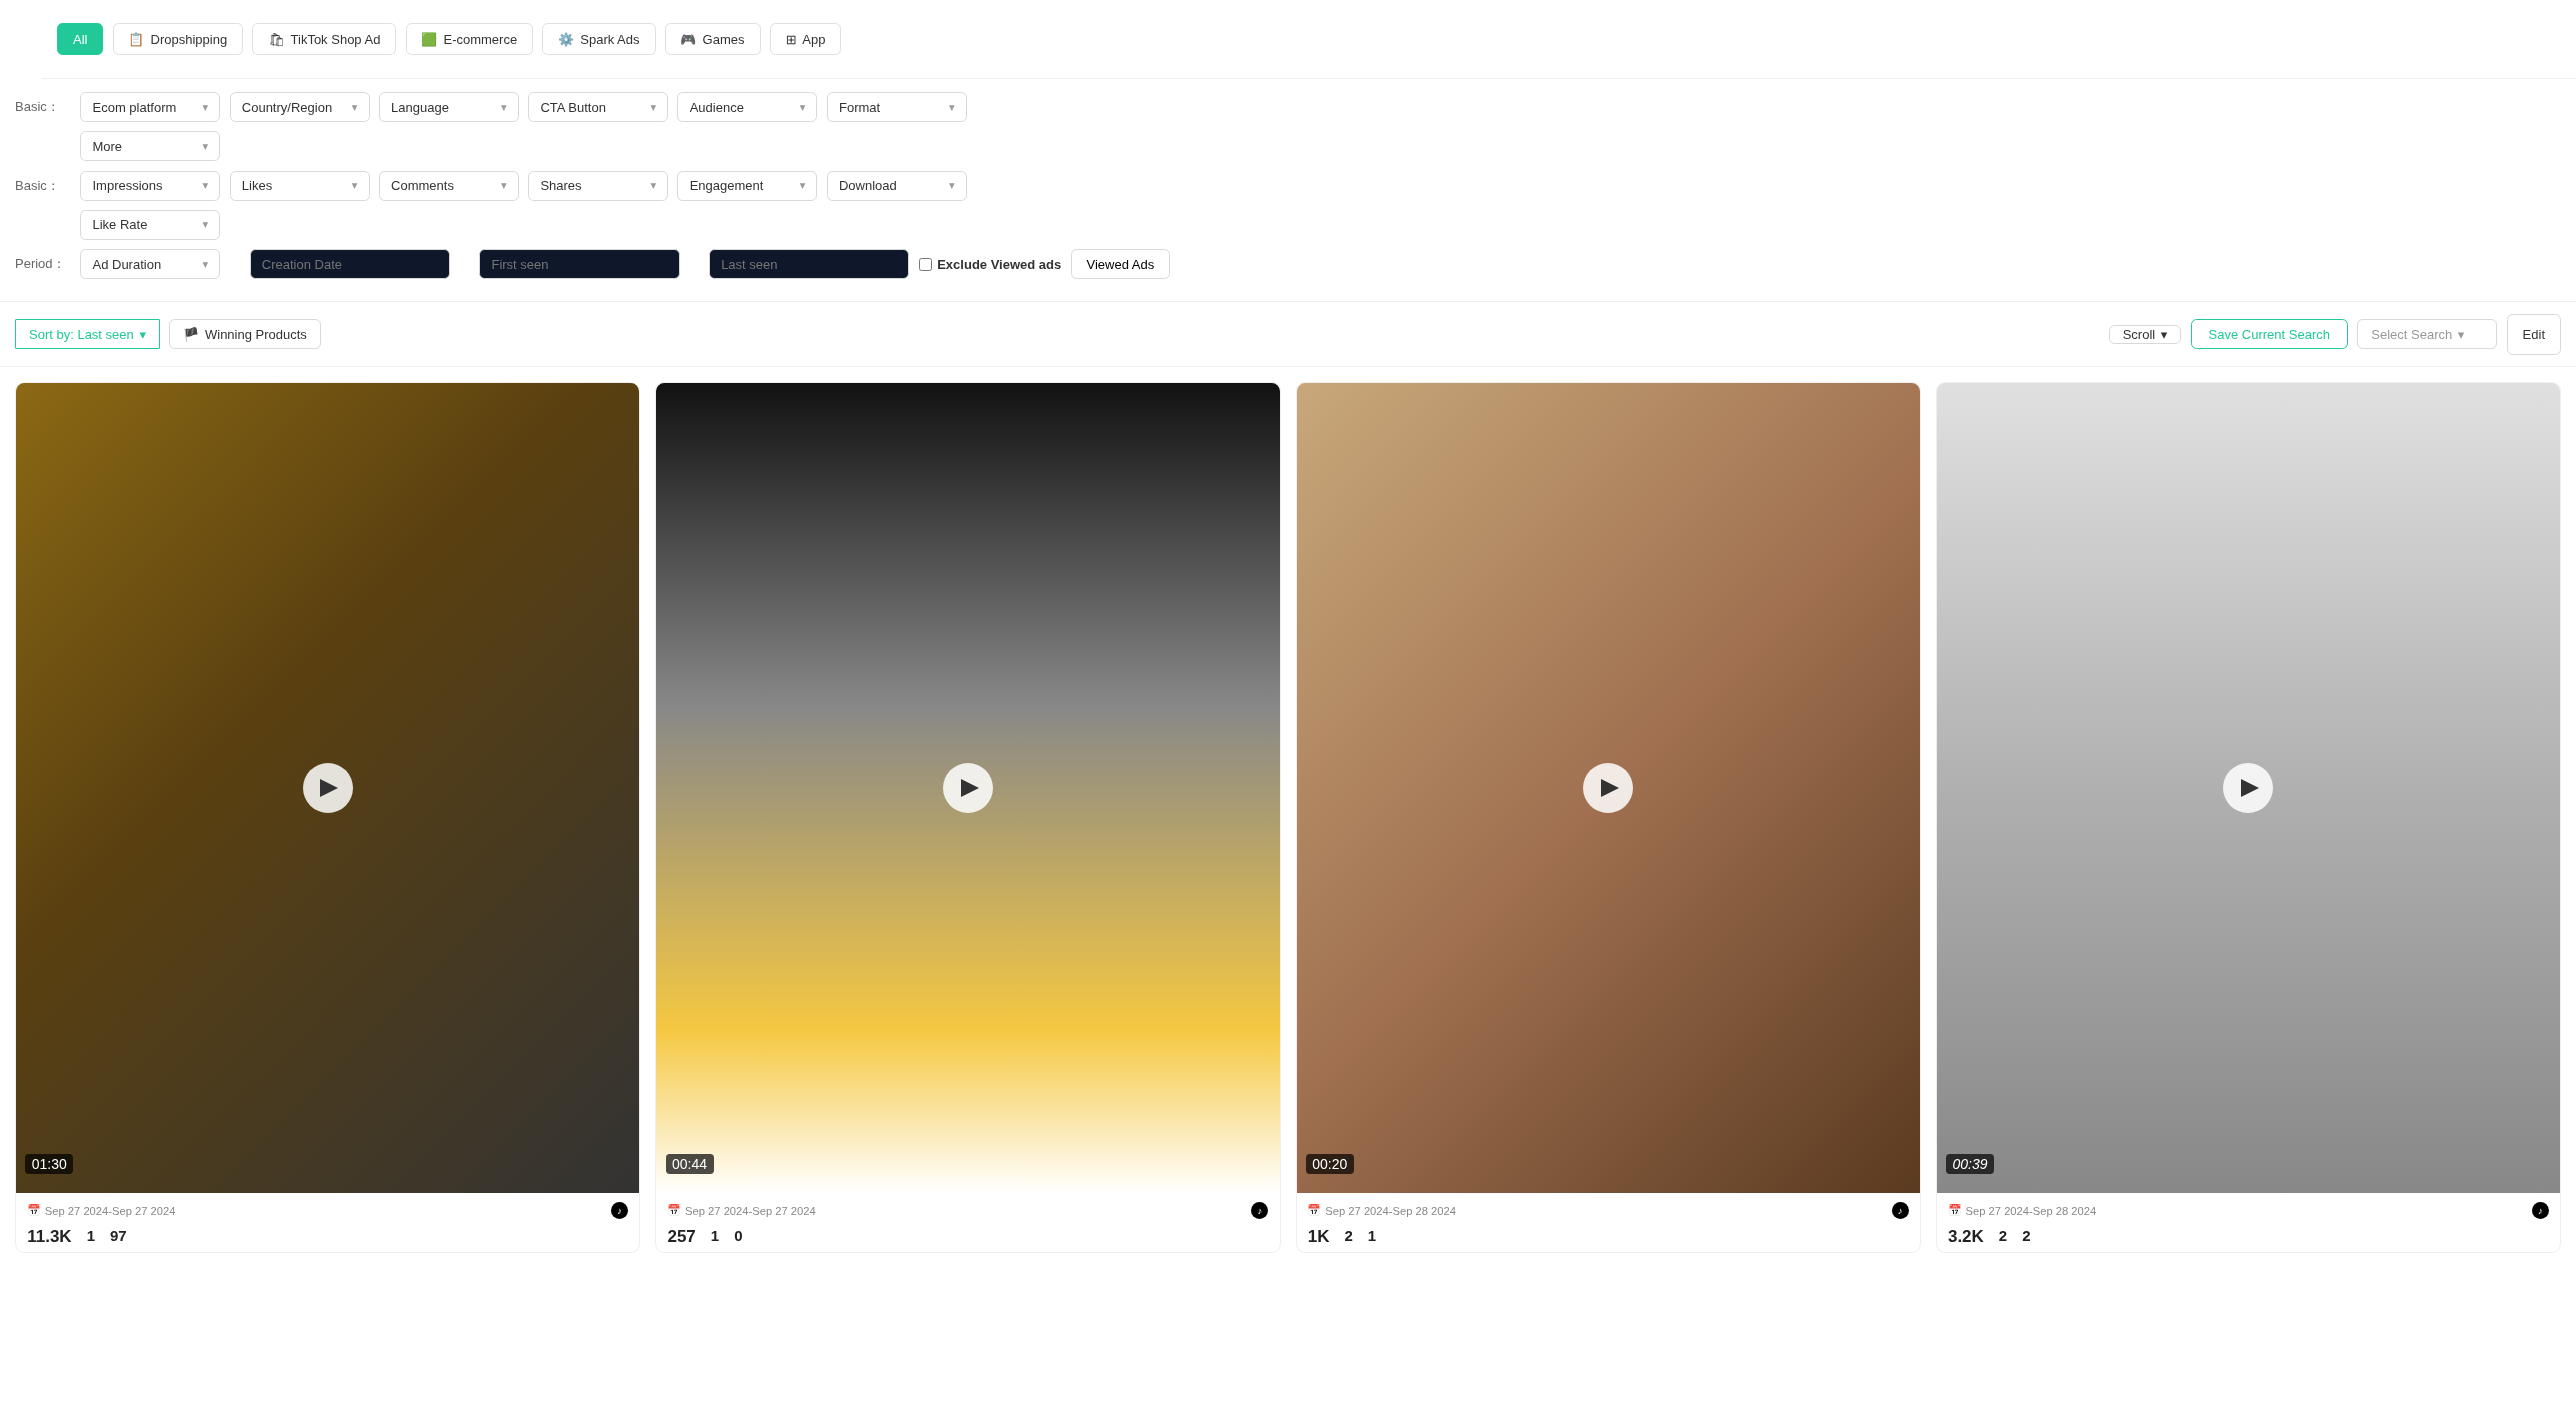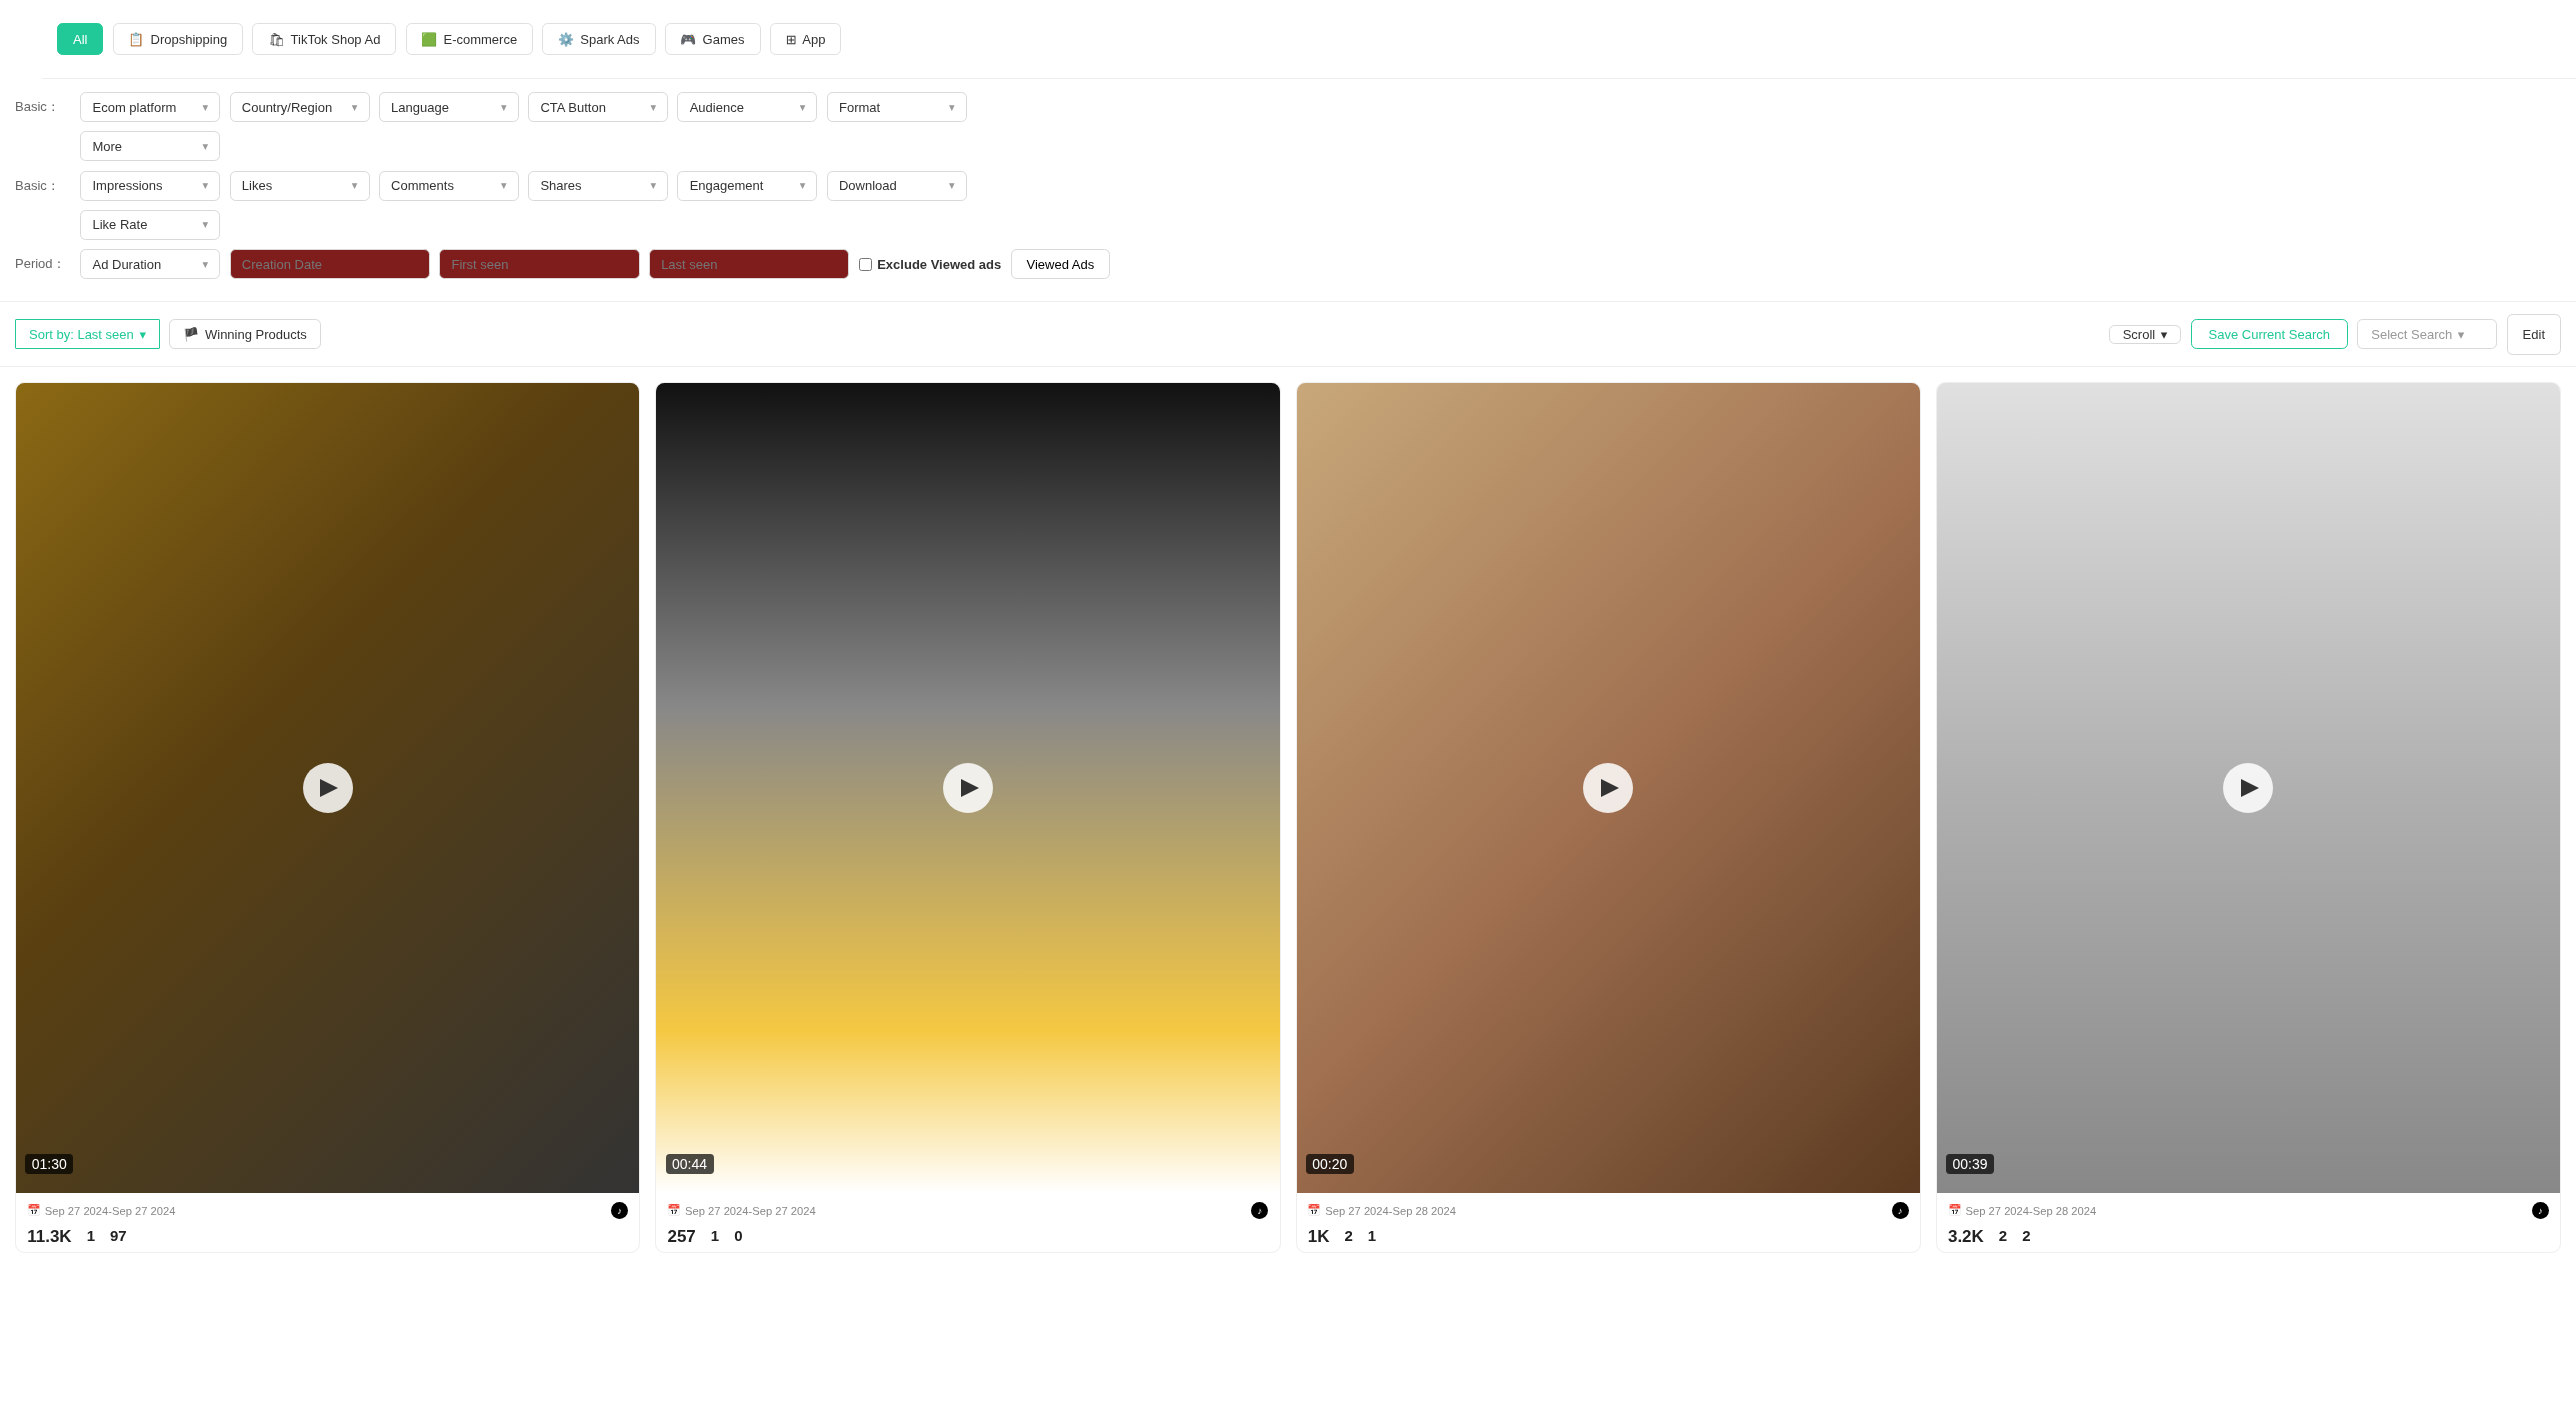--- a/index.html
+++ b/index.html
@@ -7,21 +7,21 @@
 
     .top-bar { display: flex; align-items: center; padding: 23px 15px; gap: 9.3px; border-bottom: 0.9px solid #eee; margin-left: 42px; }
     .tab-btn { padding: 7.5px 15px; border-radius: 5.6px; border: 0.9px solid #e0e0e0; background: #fff; cursor: pointer; font-size: 13px; color: #333; display: flex; align-items: center; gap: 5.6px; }
     .tab-btn.active { background: #20c997; color: #fff; border-color: #20c997; }
 
     .filters { padding: 13px 15px; border-bottom: 0.9px solid #eee; }
     .filter-row { display: flex; align-items: center; margin-bottom: 9.3px; gap: 9.3px; flex-wrap: wrap; }
     .filter-label { width: 56px; color: #666; font-size: 13px; flex-shrink: 0; }
     .dropdown-btn { padding: 6.5px 11.2px; border: 0.9px solid #d9d9d9; border-radius: 5.6px; background: #fff; cursor: pointer; font-size: 13px; color: #333; display: flex; align-items: center; gap: 0; min-width: 140px; }
     .dropdown-btn .arrow { margin-left: auto; font-size: 11.2px; color: #999; }
-    .period-input { padding: 6.5px 11.2px; border: 0.9px solid #d9d9d9; border-radius: 5.6px; background: #7f1d1d; font-size: 13px; color: #999; min-width: 150px; }
+    .period-input { padding: 6.5px 11.2px; border: 0.9px solid #d9d9d9; border-radius: 5.6px; background: #0f172a; font-size: 13px; color: #999; min-width: 150px; margin-left: 20px; }
     .exclude-check { display: flex; align-items: center; gap: 5.6px; }
     .exclude-check input { width: 13px; height: 13px; }
     .exclude-label { font-weight: 600; font-size: 13px; }
     .viewed-btn { padding: 6.5px 15px; border: 0.9px solid #d9d9d9; border-radius: 5.6px; background: #fff; cursor: pointer; font-size: 13px; }
 
     .toolbar { display: flex; align-items: center; padding: 11.2px 15px; gap: 9.3px; border-bottom: 0.9px solid #eee; }
     .sort-btn { padding: 6.5px 13px; border: 0.9px solid #20c997; border-radius: 1px; background: #fff; cursor: pointer; font-size: 13px; color: #20c997; display: flex; align-items: center; gap: 5.6px; }
     .winning-btn { padding: 6.5px 13px; border: 0.9px solid #d9d9d9; border-radius: 5.6px; background: #fff; cursor: pointer; font-size: 13px; color: #333; display: flex; align-items: center; gap: 5.6px; }
     .winning-icon { color: #20c997; }
     .toolbar-right { margin-left: auto; display: flex; align-items: center; gap: 9.3px; }
@@ -42,21 +42,21 @@
     .card-date { font-size: 11.2px; color: #888; display: flex; align-items: center; gap: 3.7px; }
     .tiktok-icon { width: 17px; height: 17px; background: #000; border-radius: 50%; display: flex; align-items: center; justify-content: center; color: #fff; font-size: 9.3px; }
     .card-stats { display: flex; gap: 15px; }
     .stat-val { font-size: 15px; font-weight: 700; color: #222; }
     .stat-val.large { font-size: 17px; }
 
     
     .card-1-bg { background: linear-gradient(135deg, #8B6914 0%, #5a4010 40%, #333 100%); }
     .card-2-bg { background: linear-gradient(180deg, #111 0%, #888 40%, #f5c842 80%, #fff 100%); }
     .card-3-bg { background: linear-gradient(135deg, #c8a87a 0%, #a07050 50%, #5a3a20 100%); }
-    .card-4-bg { background: linear-gradient(180deg, #e0e0e0 0%, #b0b0b0 50%, #888 100%); }
+    .card-4-bg { background: linear-gradient(180deg, #e0e0e0 0%, #b0b0b0 50%, #888 100%); font-style: italic; }
   </style>
 </head>
 <body>
 
 <div class="top-bar">
   <button class="tab-btn active">
     <span>All</span>
   </button>
   <button class="tab-btn">
     <span>📋</span>

